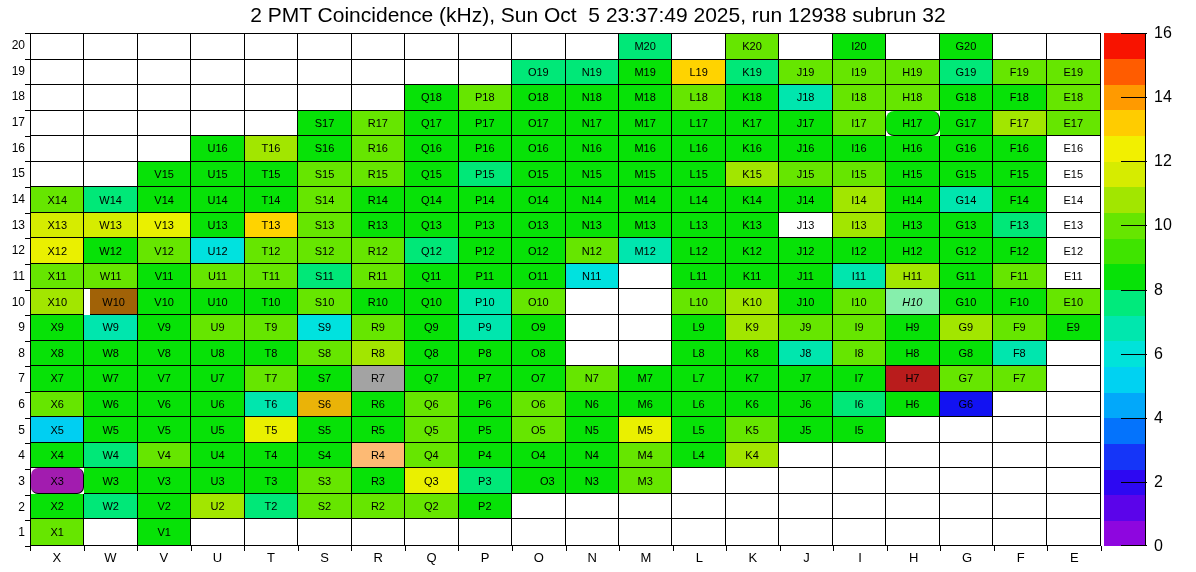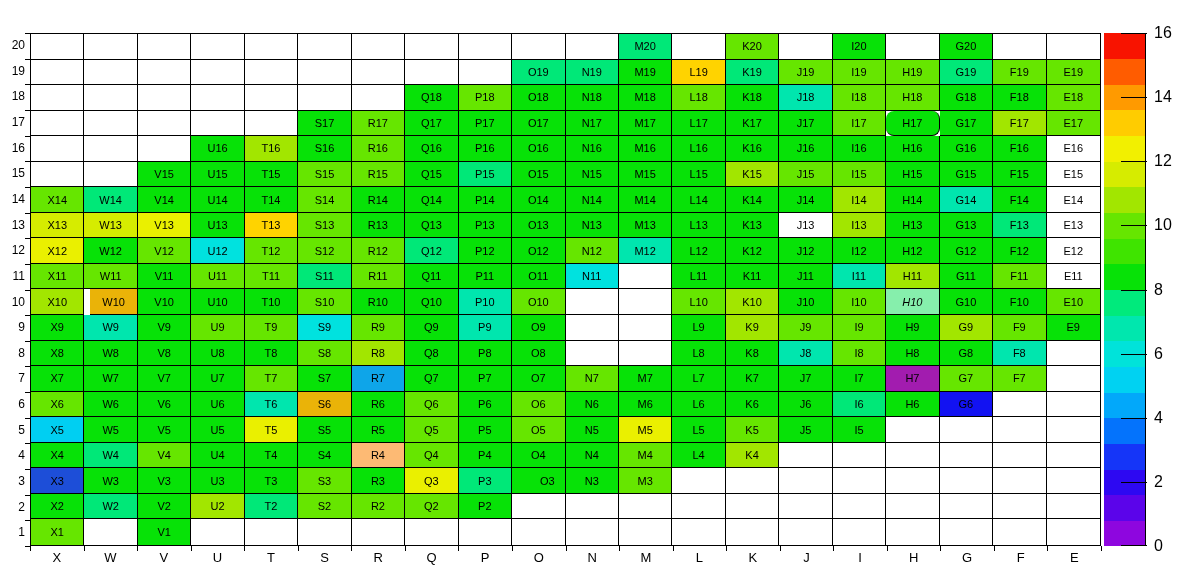--- a/index.html
+++ b/index.html
@@ -29,20 +29,21 @@
   #colorbar{position:absolute;left:1104px;top:33px;width:41px;height:513px;}
   .cband{position:absolute;left:0;width:41px;}
   #cb-axis{position:absolute;background:#000;width:1px;}
   .cbtick{position:absolute;background:#000;height:1px;}
   .cblab{position:absolute;font-size:16px;height:18px;line-height:18px;text-align:left;}
 </style>
 </head>
 <body>
 
 <div id="app">
+  <div id="plot-title">2 PMT Coincidence (kHz), Sun Oct  5 23:37:49 2025, run 12938 subrun 32</div>
   <div id="grid">
       <div class="cell"></div>
       <div class="cell"></div>
       <div class="cell"></div>
       <div class="cell"></div>
       <div class="cell"></div>
       <div class="cell"></div>
       <div class="cell"></div>
       <div class="cell"></div>
       <div class="cell"></div>
@@ -231,21 +232,21 @@
       <div class="cell"></div>
       <div class="cell" style="background: rgb(7, 226, 7);">L11</div>
       <div class="cell" style="background: rgb(7, 226, 7);">K11</div>
       <div class="cell" style="background: rgb(7, 226, 7);">J11</div>
       <div class="cell" style="background: rgb(0, 230, 174);">I11</div>
       <div class="cell" style="background: rgb(162, 230, 0);">H11</div>
       <div class="cell" style="background: rgb(7, 226, 7);">G11</div>
       <div class="cell" style="background: rgb(102, 230, 0);">F11</div>
       <div class="cell" style="background: rgb(255, 255, 255);">E11</div>
       <div class="cell" style="background: rgb(162, 230, 0);">X10</div>
-      <div class="cell" style="background: #eab308; margin-left: 6px;">W10</div>
+      <div class="cell" style="background: #a16207; margin-left: 6px;">W10</div>
       <div class="cell" style="background: rgb(7, 226, 7);">V10</div>
       <div class="cell" style="background: rgb(7, 226, 7);">U10</div>
       <div class="cell" style="background: rgb(7, 226, 7);">T10</div>
       <div class="cell" style="background: rgb(102, 230, 0);">S10</div>
       <div class="cell" style="background: rgb(7, 226, 7);">R10</div>
       <div class="cell" style="background: rgb(7, 226, 7);">Q10</div>
       <div class="cell" style="background: rgb(0, 230, 174);">P10</div>
       <div class="cell" style="background: rgb(102, 230, 0);">O10</div>
       <div class="cell"></div>
       <div class="cell"></div>
@@ -296,31 +297,31 @@
       <div class="cell" style="background: rgb(7, 226, 7);">H8</div>
       <div class="cell" style="background: rgb(7, 226, 7);">G8</div>
       <div class="cell" style="background: rgb(0, 230, 174);">F8</div>
       <div class="cell"></div>
       <div class="cell" style="background: rgb(7, 226, 7);">X7</div>
       <div class="cell" style="background: rgb(7, 226, 7);">W7</div>
       <div class="cell" style="background: rgb(7, 226, 7);">V7</div>
       <div class="cell" style="background: rgb(7, 226, 7);">U7</div>
       <div class="cell" style="background: rgb(102, 230, 0);">T7</div>
       <div class="cell" style="background: rgb(7, 226, 7);">S7</div>
-      <div class="cell" style="background: #0ea5e9;">R7</div>
+      <div class="cell" style="background: #a3a3a3;">R7</div>
       <div class="cell" style="background: rgb(7, 226, 7);">Q7</div>
       <div class="cell" style="background: rgb(7, 226, 7);">P7</div>
       <div class="cell" style="background: rgb(7, 226, 7);">O7</div>
       <div class="cell" style="background: rgb(102, 230, 0);">N7</div>
       <div class="cell" style="background: rgb(7, 226, 7);">M7</div>
       <div class="cell" style="background: rgb(7, 226, 7);">L7</div>
       <div class="cell" style="background: rgb(7, 226, 7);">K7</div>
       <div class="cell" style="background: rgb(7, 226, 7);">J7</div>
       <div class="cell" style="background: rgb(7, 226, 7);">I7</div>
-      <div class="cell" style="background: #a21caf;">H7</div>
+      <div class="cell" style="background: #b91c1c;">H7</div>
       <div class="cell" style="background: rgb(102, 230, 0);">G7</div>
       <div class="cell" style="background: rgb(102, 230, 0);">F7</div>
       <div class="cell"></div>
       <div class="cell" style="background: rgb(102, 230, 0);">X6</div>
       <div class="cell" style="background: rgb(7, 226, 7);">W6</div>
       <div class="cell" style="background: rgb(7, 226, 7);">V6</div>
       <div class="cell" style="background: rgb(7, 226, 7);">U6</div>
       <div class="cell" style="background: rgb(0, 230, 174);">T6</div>
       <div class="cell" style="background: #eab308;">S6</div>
       <div class="cell" style="background: rgb(7, 226, 7);">R6</div>
@@ -370,21 +371,21 @@
       <div class="cell" style="background: rgb(7, 226, 7);">N4</div>
       <div class="cell" style="background: rgb(102, 230, 0);">M4</div>
       <div class="cell" style="background: rgb(7, 226, 7);">L4</div>
       <div class="cell" style="background: rgb(162, 230, 0);">K4</div>
       <div class="cell"></div>
       <div class="cell"></div>
       <div class="cell"></div>
       <div class="cell"></div>
       <div class="cell"></div>
       <div class="cell"></div>
-      <div class="cell" style="background: #1d4ed8;">X3</div>
+      <div class="cell" style="background: #a21caf; border-radius: 7px;">X3</div>
       <div class="cell" style="background: rgb(7, 226, 7);">W3</div>
       <div class="cell" style="background: rgb(7, 226, 7);">V3</div>
       <div class="cell" style="background: rgb(7, 226, 7);">U3</div>
       <div class="cell" style="background: rgb(7, 226, 7);">T3</div>
       <div class="cell" style="background: rgb(102, 230, 0);">S3</div>
       <div class="cell" style="background: rgb(7, 226, 7);">R3</div>
       <div class="cell" style="background: rgb(234, 240, 0);">Q3</div>
       <div class="cell" style="background: rgb(0, 232, 120);">P3</div>
       <div class="cell" style="background: rgb(7, 226, 7); padding-left: 18px;">O3</div>
       <div class="cell" style="background: rgb(7, 226, 7);">N3</div>

